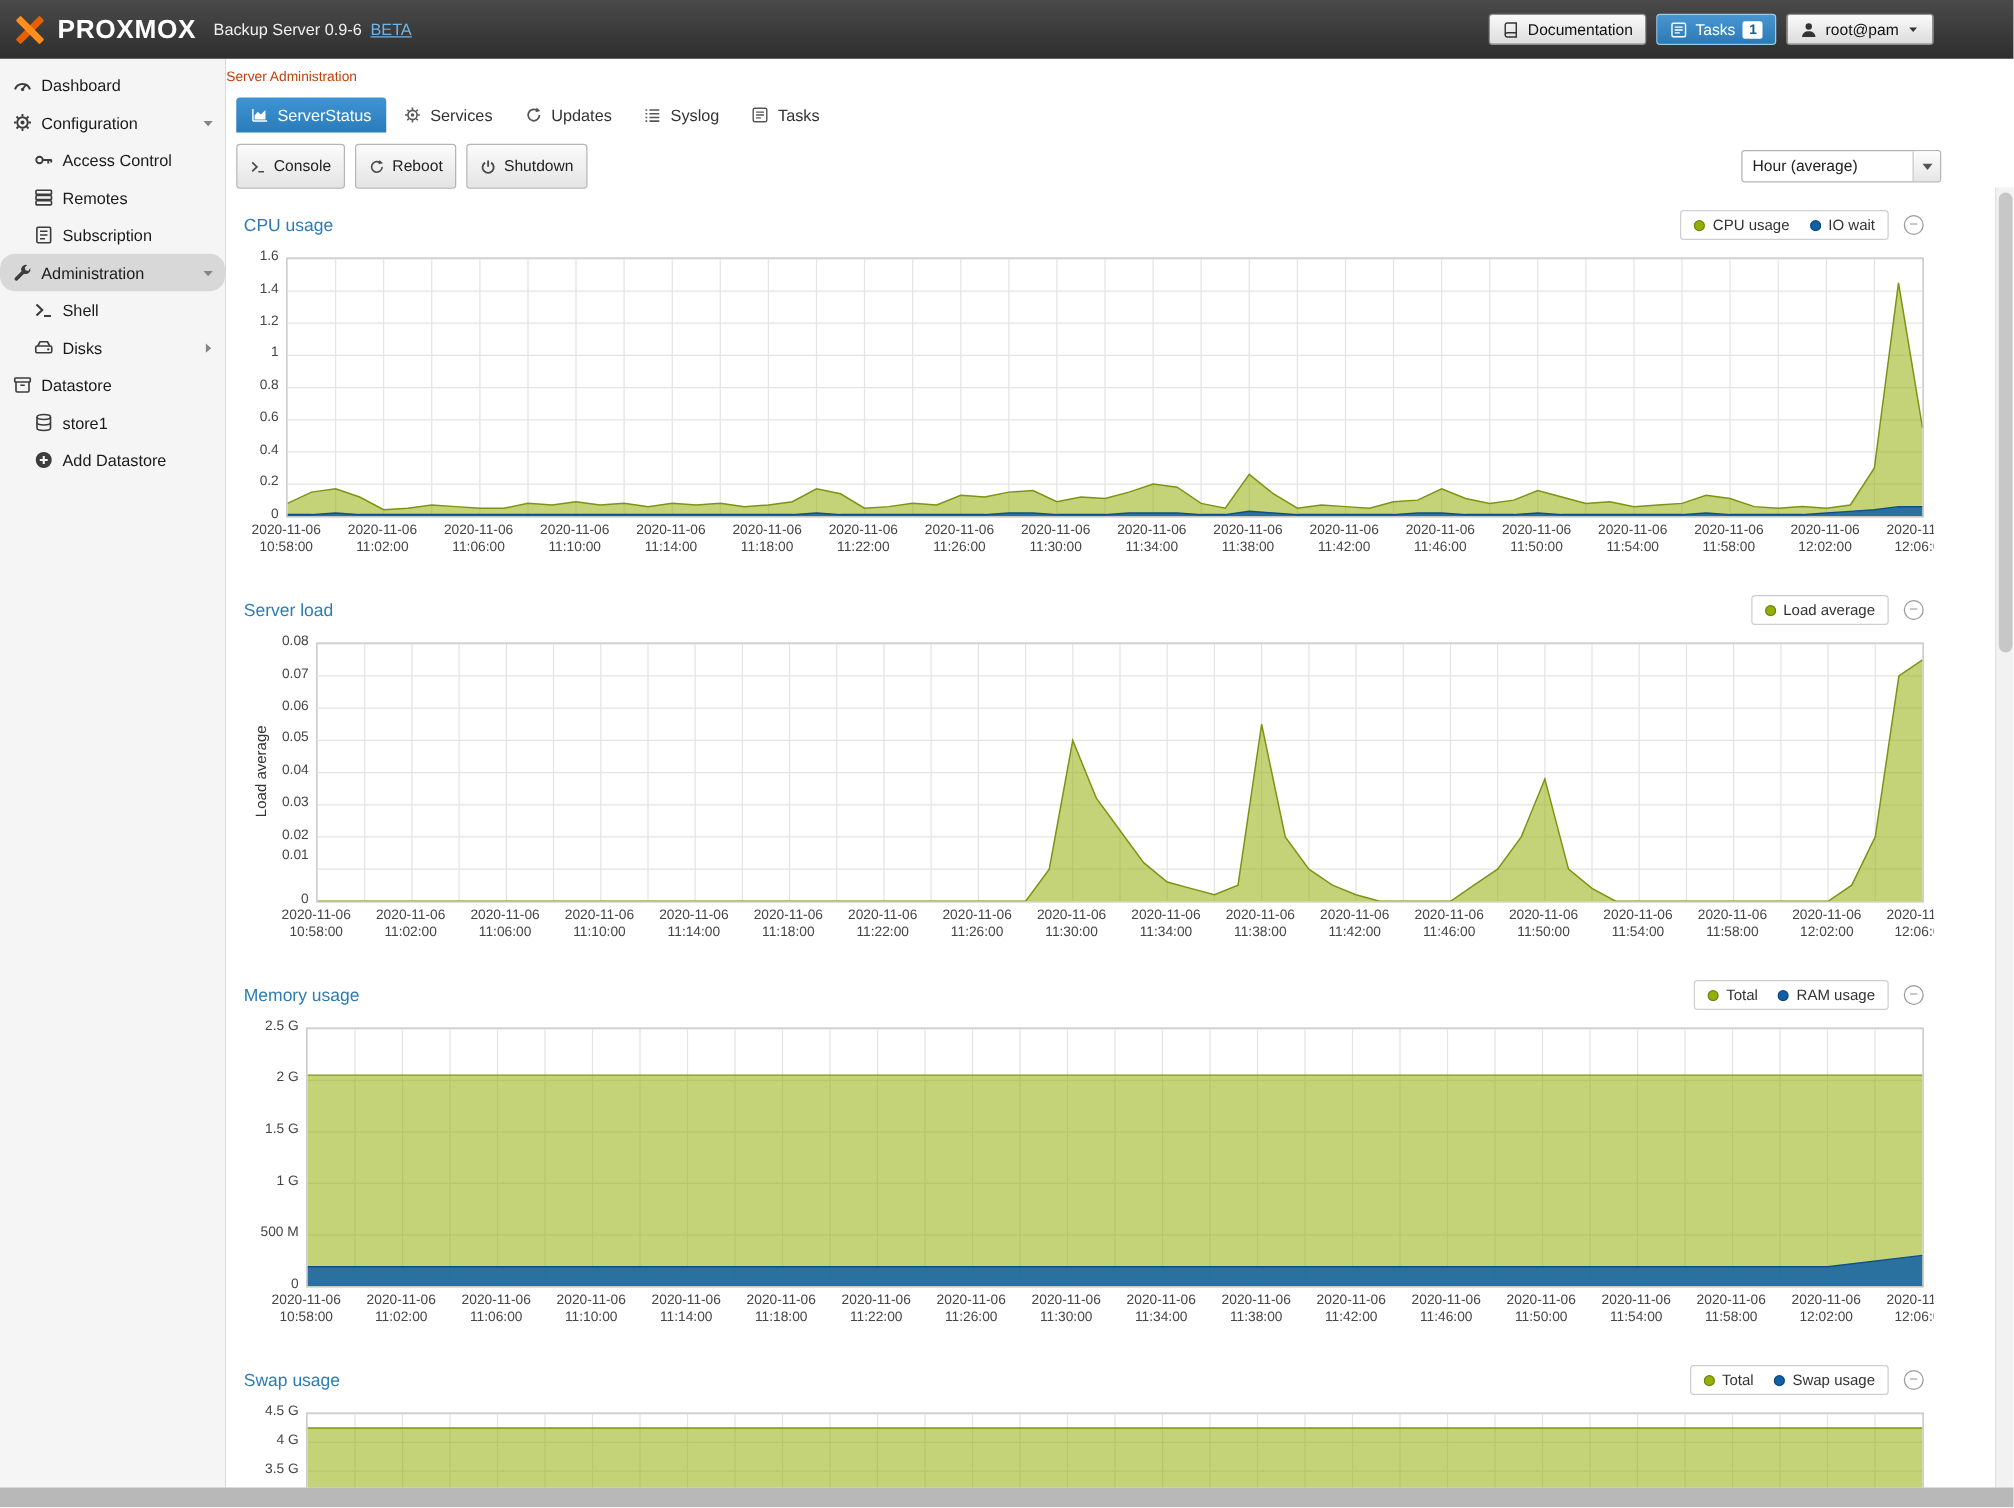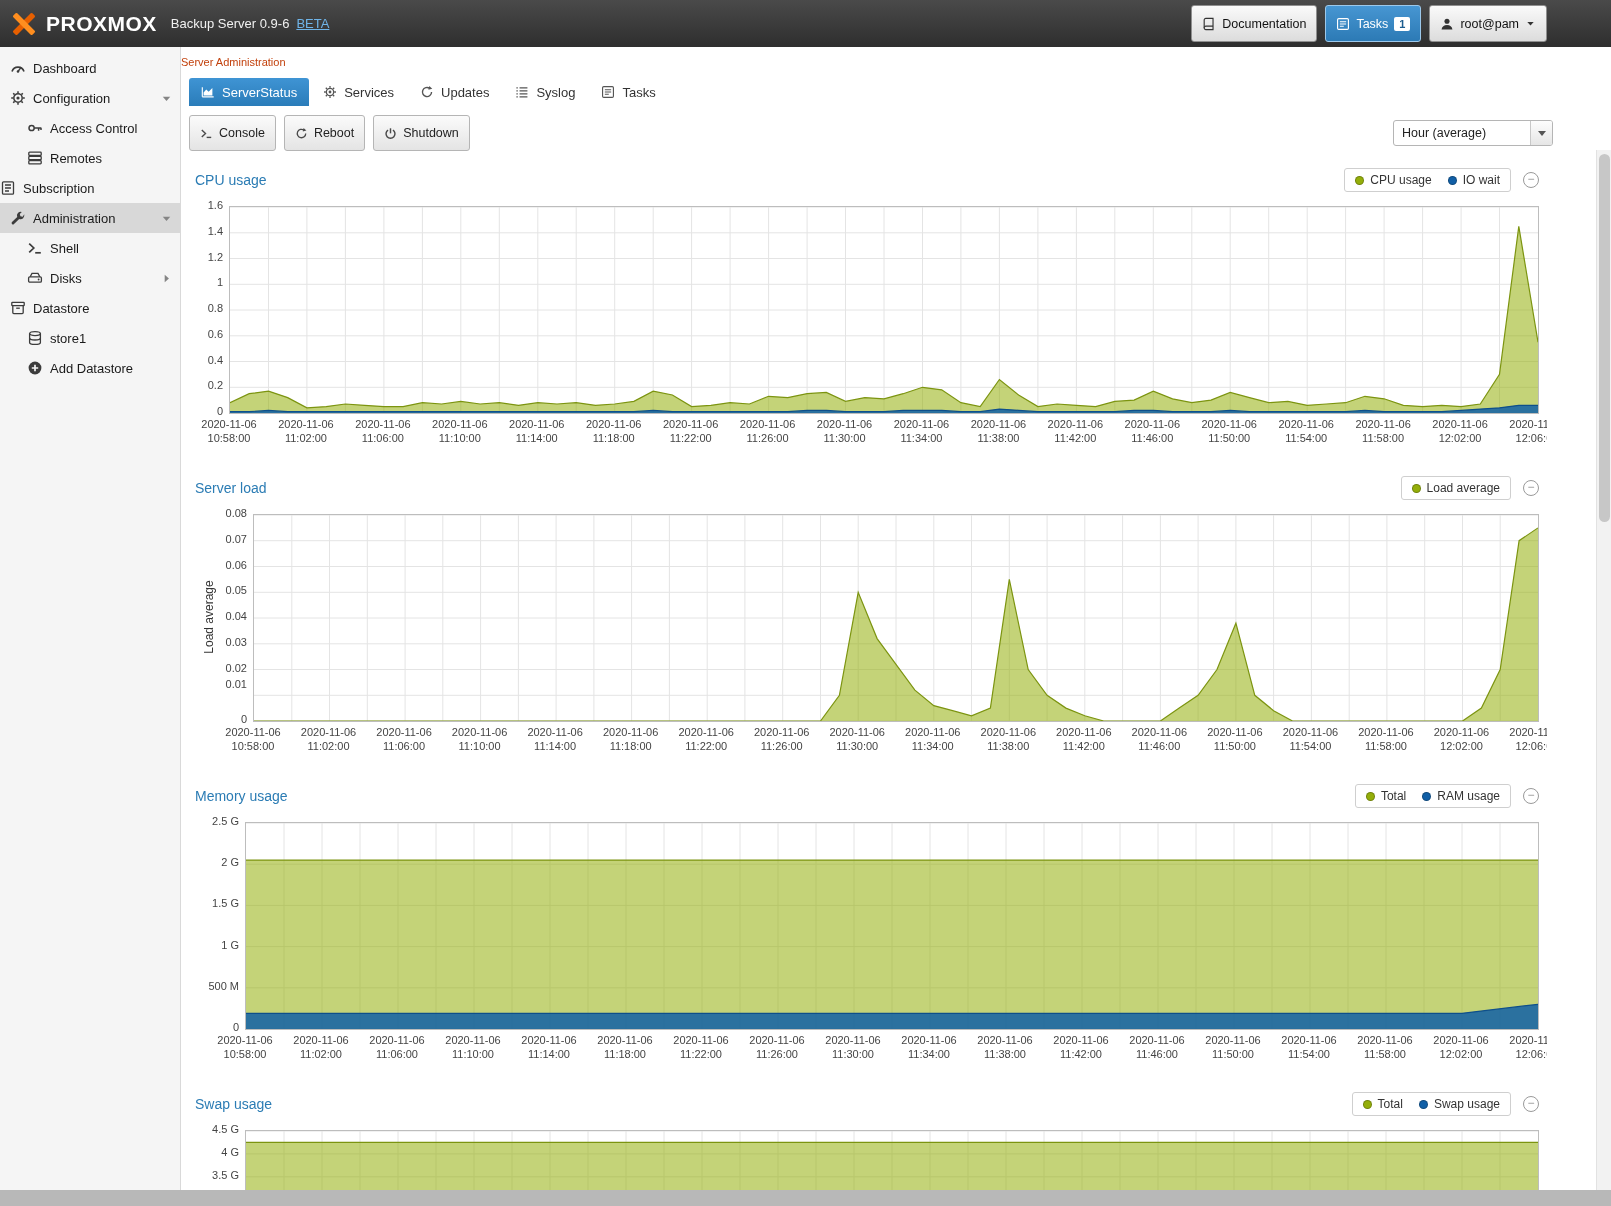--- a/index.html
+++ b/index.html
@@ -5,21 +5,21 @@
 *{box-sizing:border-box;margin:0;padding:0}
 html,body{width:1611px;height:1206px;overflow:hidden}
 body{font-family:"Liberation Sans","DejaVu Sans",sans-serif;font-size:13px;color:#1a1a1a;background:#fff}
 .page{position:relative;width:1611px;height:1206px;overflow:hidden;background:#fff}
 .header{position:absolute;top:0;left:0;right:0;height:47px;background:linear-gradient(#4a4a4a,#2e2e2e);display:flex;align-items:center;padding:0 64px 0 10px;z-index:5}
 .logo{width:28px;height:28px;display:inline-flex;flex:none}
 .brand{color:#fff;font-size:21px;font-weight:bold;letter-spacing:.5px;margin-left:8px}
 .product{color:#f0f0f0;font-size:13px;margin-left:14px}
 .beta{color:#6fb4e8;font-size:13px;margin-left:7px;text-decoration:underline;cursor:pointer}
 .hgroup{margin-left:auto;display:flex;gap:8px;align-items:center}
-.hbtn{display:inline-flex;align-items:center;gap:6px;height:37px;padding:0 10px;border:1px solid #8f8f8f;border-radius:3px;background:linear-gradient(#fafafa,#dcdcdc);font-size:12.5px;color:#111;cursor:pointer}
+.hbtn{display:inline-flex;align-items:center;gap:6px;height:25px;padding:0 10px;border:1px solid #8f8f8f;border-radius:3px;background:linear-gradient(#fafafa,#dcdcdc);font-size:12.5px;color:#111;cursor:pointer}
 .hbtn .icon{width:14px;height:14px;color:#333;display:inline-flex}
 .hbtn.blue{background:linear-gradient(#4796d2,#2c7ab5);border-color:#9cc8ea;color:#fff}
 .hbtn.blue .icon{color:#fff}
 .badge{background:#fff;color:#1c5d8f;border-radius:2px;font-size:11px;font-weight:bold;padding:1px 5px}
 .sidebar{position:absolute;top:47px;left:0;width:181px;bottom:16px;background:#f5f5f5;border-right:1px solid #d9d9d9;padding-top:6px}
 .side-item{height:30px;display:flex;align-items:center;position:relative;font-size:13px;cursor:pointer}
 .side-item .icon{width:16px;height:16px;color:#3c3c3c;display:inline-flex;flex:none}
 .side-item .lbl{margin-left:7px;white-space:nowrap}
 .side-item.selected{background:#d8d8d8}
 .side-item .caret{position:absolute;right:7px;color:#858585;width:13px;height:13px;display:inline-flex}
@@ -158,32 +158,32 @@
             <svg viewBox="0 0 16 16" width="100%" height="100%">
               <g fill="none" stroke="currentColor" stroke-width="1.3">
                 <rect x="1.8" y="2.2" width="12.4" height="3.3" rx="0.8"></rect>
                 <rect x="1.8" y="6.4" width="12.4" height="3.3" rx="0.8"></rect>
                 <rect x="1.8" y="10.6" width="12.4" height="3.3" rx="0.8"></rect>
               </g>
             </svg>
           </span>
           <span class="lbl">Remotes</span>
         </div>
-        <div class="side-item" style="">
+        <div class="side-item" style="padding-left: 27px;">
           <span class="icon">
             <svg viewBox="0 0 16 16" width="100%" height="100%">
               <g fill="none" stroke="currentColor" stroke-width="1.3">
                 <rect x="2.5" y="1.8" width="11" height="12.4" rx="1"></rect>
                 <path d="M5 5h6M5 8h6M5 11h4"></path>
               </g>
             </svg>
           </span>
           <span class="lbl">Subscription</span>
         </div>
-        <div class="side-item selected" style="padding-left: 10px;">
+        <div class="side-item selected" style="padding-left: 10px; border-radius: 12px;">
           <span class="icon">
             <svg viewBox="0 0 16 16" width="100%" height="100%">
               <path fill="currentColor" d="M14.2 4.3a3.8 3.8 0 0 1-5 4.6L4 14.1a1.4 1.4 0 0 1-2-2l5.2-5.2a3.8 3.8 0 0 1 4.6-5l-2 2 .6 2.3 2.3.6z"></path>
             </svg>
           </span>
           <span class="lbl">Administration</span>
           <span class="caret">
             <svg viewBox="0 0 16 16" width="100%" height="100%">
               <path d="M3.4 5.8h9.2L8 11z" fill="currentColor"></path>
             </svg>

